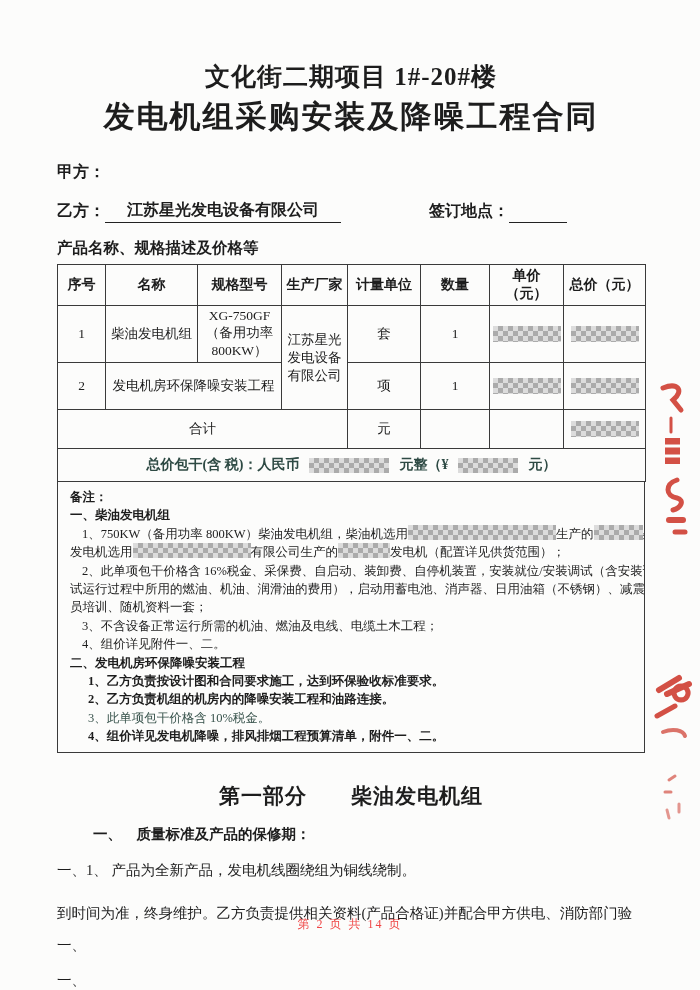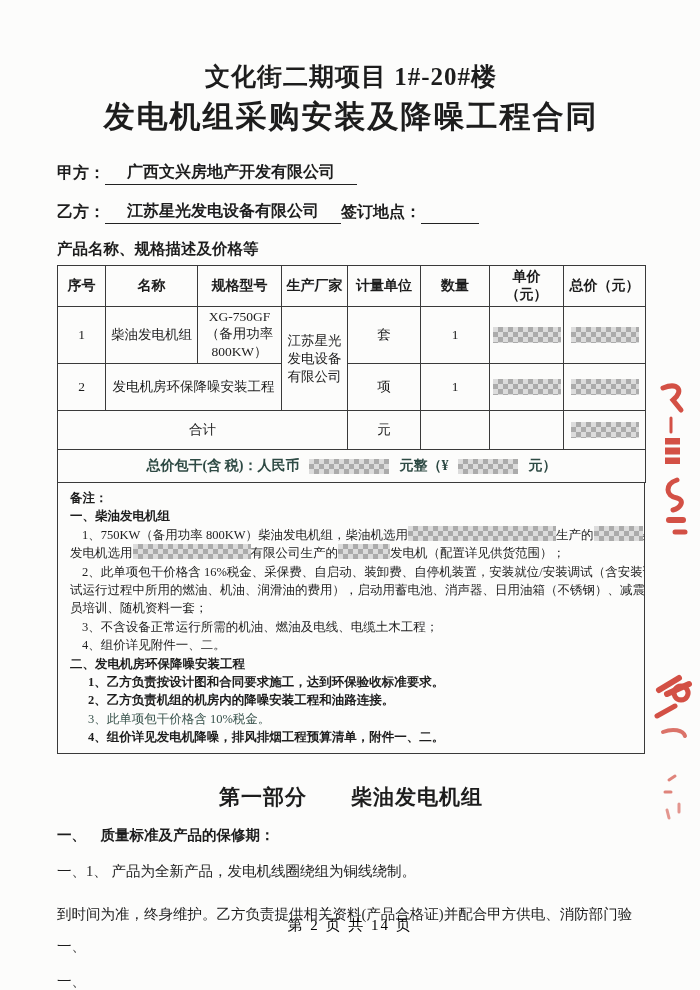--- a/index.html
+++ b/index.html
@@ -9,21 +9,21 @@
     font-family:"Liberation Serif","DejaVu Serif",serif;
     color:#1d1d1d;
   }
   .content{padding:60px 55px 0 57px;}
   .title1{text-align:center;font-size:25px;font-weight:700;line-height:34px;letter-spacing:1px;}
   .title2{text-align:center;font-size:31px;font-weight:900;line-height:42px;letter-spacing:2px;margin-top:2px;}
   .party-row{margin-top:14px;font-size:16px;font-weight:700;line-height:24px;display:flex;align-items:flex-end;}
   .party-row.first{margin-top:22px;}
   .party-label{white-space:nowrap;}
   .party-name{display:inline-block;border-bottom:1.5px solid #222;padding:0 22px;white-space:nowrap;}
-  .sign-place{white-space:nowrap;}
+  .sign-place{margin-left:88px;white-space:nowrap;}
   .blank-line{display:inline-block;width:58px;border-bottom:1.5px solid #222;height:18px;}
   .intro{margin-top:14px;font-size:15.5px;font-weight:600;line-height:22px;font-family:Liberation Serif, serif;}
   
   table.products{border-collapse:collapse;margin-top:5px;width:588px;table-layout:fixed;border-radius:21px;}
   table.products th,table.products td{
     border:1px solid #3a3a3a;text-align:center;vertical-align:middle;
     font-size:13.5px;padding:2px 3px;overflow:hidden;
   }
   table.products th{font-weight:700;height:26px;font-size:14px;}
   .r-item1 td{height:44px;}
@@ -50,44 +50,43 @@
     overflow:hidden;
   }
   .nline{white-space:nowrap;}
   .nline.bold{font-weight:700;}
   .nline.ind1{padding-left:12px;}
   .nline.ind2{padding-left:18px;}
   .nline.teal{color:#37524b;}
   
   .part-heading{text-align:center;font-size:21px;font-weight:800;margin-top:30px;line-height:26px;letter-spacing:1px;}
   .clause{font-size:14.5px;line-height:22px;margin-top:14px;white-space:nowrap;}
-  .clause.bold{font-weight:700;}
+  .clause.bold{font-weight:700;margin-left:36px;}
   .clause.cont{margin-top:16px;line-height:32px;}
   .clause.dangler{margin-top:5px;}
   .clause.dangler2{margin-top:13px;}
   .page-footer{
     position:absolute;left:50%;top:916px;transform:translateX(-50%);
-    font-size:15px;letter-spacing:2px;white-space:nowrap;color:#000000;
+    font-size:12px;letter-spacing:2px;white-space:nowrap;color:#ef4444;
   }
   
   .seal{position:absolute;opacity:.85;filter:blur(.5px);}
   .seal svg{display:block;}
 </style>
 </head>
 <body>
 
 <div class="page">
   <div class="content">
 
     <div class="title1">文化街二期项目 1#-20#楼</div>
     <div class="title2">发电机组采购安装及降噪工程合同</div>
 
     <div class="party-row first">
       <span class="party-label">甲方：</span>
-      <span class="party-name">广西文兴房地产开发有限公司</span>
     </div>
 
     <div class="party-row">
       <span class="party-label">乙方：</span>
       <span class="party-name">江苏星光发电设备有限公司</span>
       <span class="sign-place">签订地点：</span>
       <span class="blank-line"></span>
     </div>
 
     <div class="intro">产品名称、规格描述及价格等</div>

